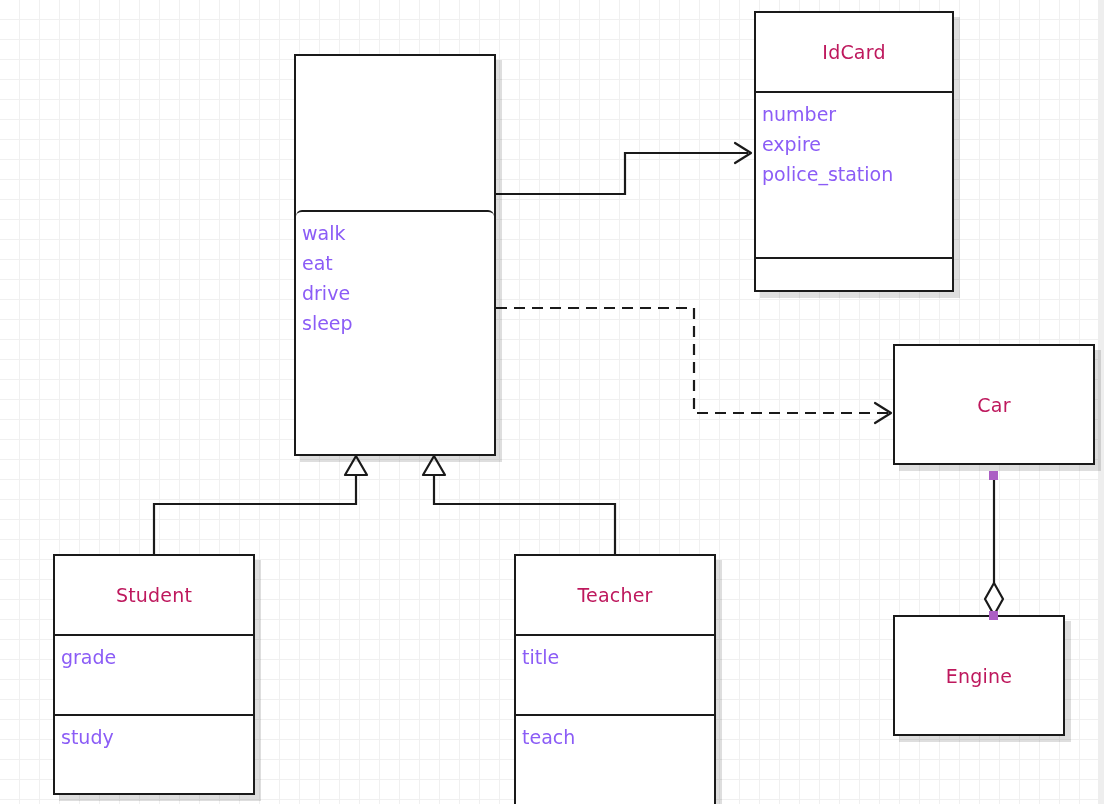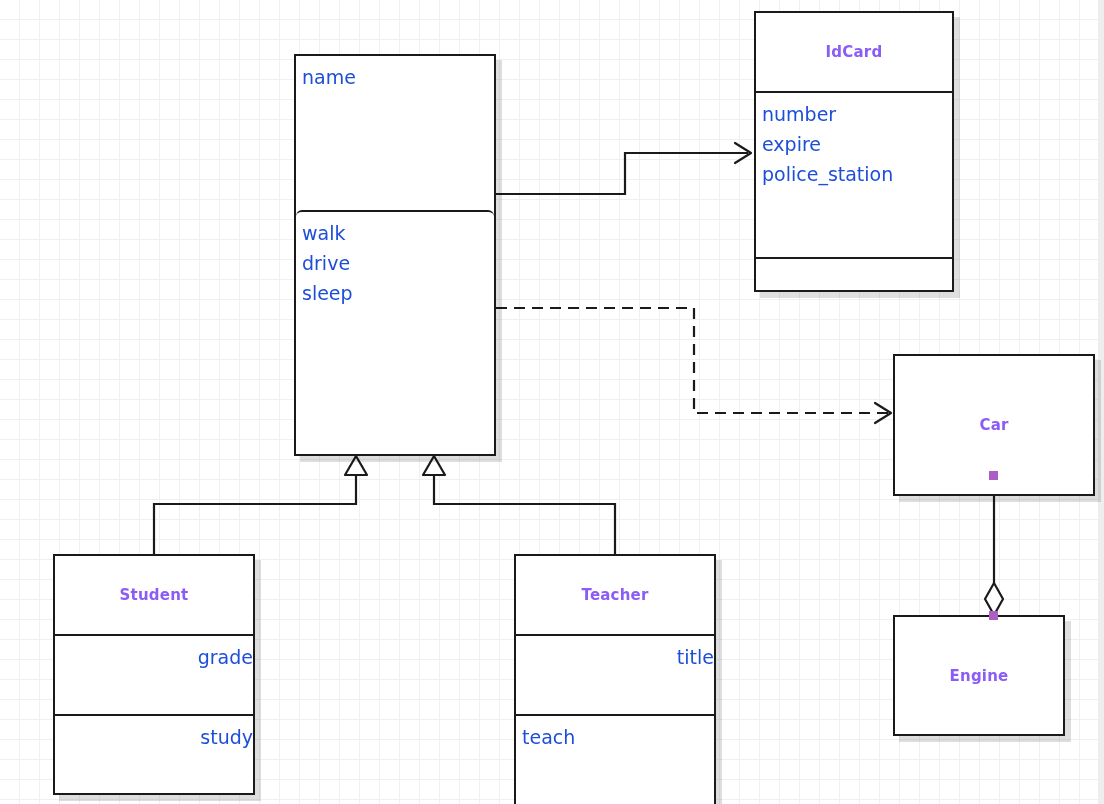--- a/index.html
+++ b/index.html
@@ -49,30 +49,30 @@
     box-sizing: border-box;
     overflow: hidden;
   }
   .compartment + .compartment {
     border-top: 2px solid #1a1a1a;
   }
   .cls-title {
     display: flex;
     align-items: center;
     justify-content: center;
-    font-weight: bold;
-    font-size: 15px;
-    color: #8b5cf6;
+    font-weight: normal;
+    font-size: 19px;
+    color: #be185d;
     letter-spacing: 0.2px;
   }
   .cls-members {
     padding: 6px 0 0 6px;
     font-size: 19px;
     line-height: 30px;
-    color: #1d4ed8;
+    color: #8b5cf6;
   }
   .cls-members .member {
     white-space: nowrap;
   }
   .cls-empty { }
   .handle {
     position: absolute;
     width: 9px;
     height: 9px;
     background: #ab5ec4;
@@ -112,60 +112,60 @@
       <path d="M 994 476 L 994 583" fill="none" stroke="#1a1a1a" stroke-width="2.2"></path>
       <polygon points="994,583 1003,599 994,615 985,599" fill="#ffffff" stroke="#1a1a1a" stroke-width="2.2" stroke-linejoin="round"></polygon>
     </g>
   </svg>
 
   <div class="handle" style="left:989px; top:471px;"></div>
   <div class="handle" style="left:989px; top:611px;"></div>
 
   <div class="uml-class" style="left:294px; top:54px; width:202px; height:402px;">
     <div class="compartment cls-members" style="height:154px;">
-      <div class="member">name</div>
     </div>
     <div class="compartment cls-members" style="height:132px;border-radius:6px;">
       <div class="member">walk</div>
+      <div class="member">eat</div>
       <div class="member">drive</div>
       <div class="member">sleep</div>
     </div>
   </div>
 
   <div class="uml-class" style="left:754px; top:11px; width:200px; height:281px;">
     <div class="compartment cls-title" style="height:78px;">IdCard</div>
     <div class="compartment cls-members" style="height:166px;">
       <div class="member">number</div>
       <div class="member">expire</div>
       <div class="member">police_station</div>
     </div>
     <div class="compartment cls-members cls-empty" style="height:37px;"></div>
   </div>
 
-  <div class="uml-class" style="left:53px; top:554px; width:202px; height:241px;text-align:right;">
+  <div class="uml-class" style="left:53px; top:554px; width:202px; height:241px;">
     <div class="compartment cls-title" style="height:78px;">Student</div>
     <div class="compartment cls-members" style="height:80px;">
       <div class="member">grade</div>
     </div>
     <div class="compartment cls-members" style="height:76px;">
       <div class="member">study</div>
     </div>
   </div>
 
   <div class="uml-class" style="left:514px; top:554px; width:202px; height:273px;">
     <div class="compartment cls-title" style="height:78px;">Teacher</div>
-    <div class="compartment cls-members" style="height:80px;text-align:right;">
+    <div class="compartment cls-members" style="height:80px;">
       <div class="member">title</div>
     </div>
     <div class="compartment cls-members" style="height:80px;">
       <div class="member">teach</div>
     </div>
   </div>
 
-  <div class="uml-class" style="left:893px; top:354px; width:202px; height:142px;">
+  <div class="uml-class" style="left:893px; top:344px; width:202px; height:121px;">
     <div class="compartment cls-title" style="height:100%;">Car</div>
   </div>
 
   <div class="uml-class" style="left:893px; top:615px; width:172px; height:121px;">
     <div class="compartment cls-title" style="height:100%;">Engine</div>
   </div>
 
 </div>
 
 </body></html>

